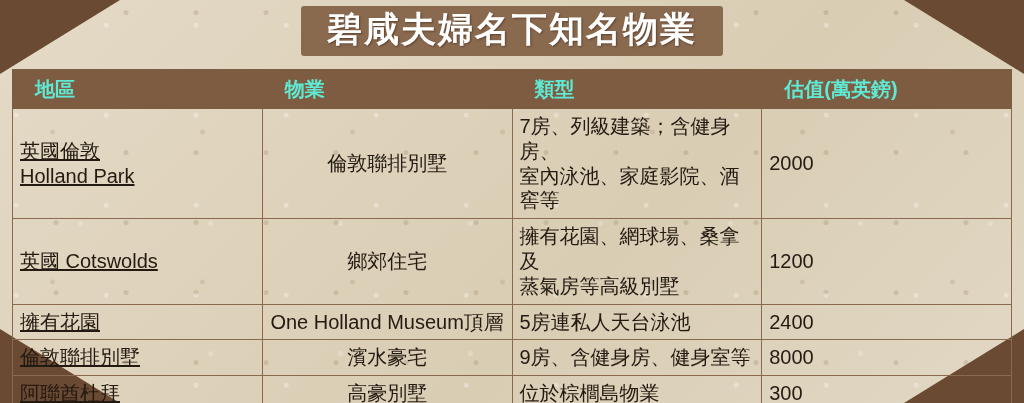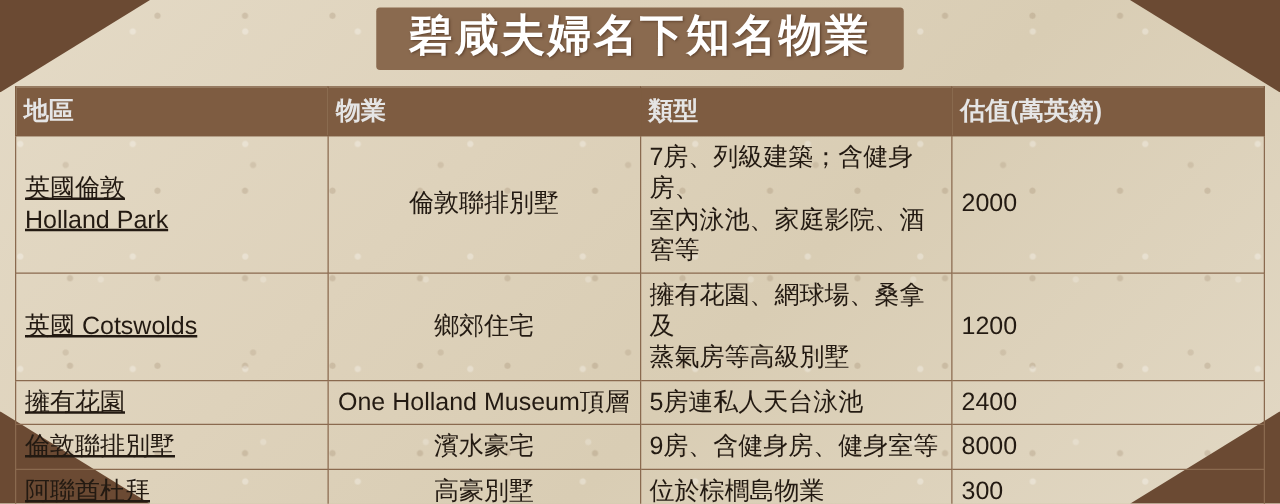--- a/index.html
+++ b/index.html
@@ -85,25 +85,25 @@
   table.data th, table.data td {
     border: 1.5px solid #8a6a4f;
     vertical-align: middle;
     padding: 5px 7px;
     font-size: 20px;
     color: #231a12;
     line-height: 1.24;
   }
   table.data thead th {
     background: #7e5c41;
-    color: #e5e5e5;
+    color: #5eead4;
     font-weight: bold;
     text-align: left;
     font-size: 20px;
-    padding: 6px 6px;
+    padding: 6px 22px;
     border-color: #7e5c41;
     height: 26px;
   }
   td.region { width: 190px; text-decoration: underline; }
   td.property { width: 320px; text-align: center; }
   td.type { width: 318px; }
   td.value { width: 150px; }
   .nowrap-sub { display: block; }
 </style>
 </head>

